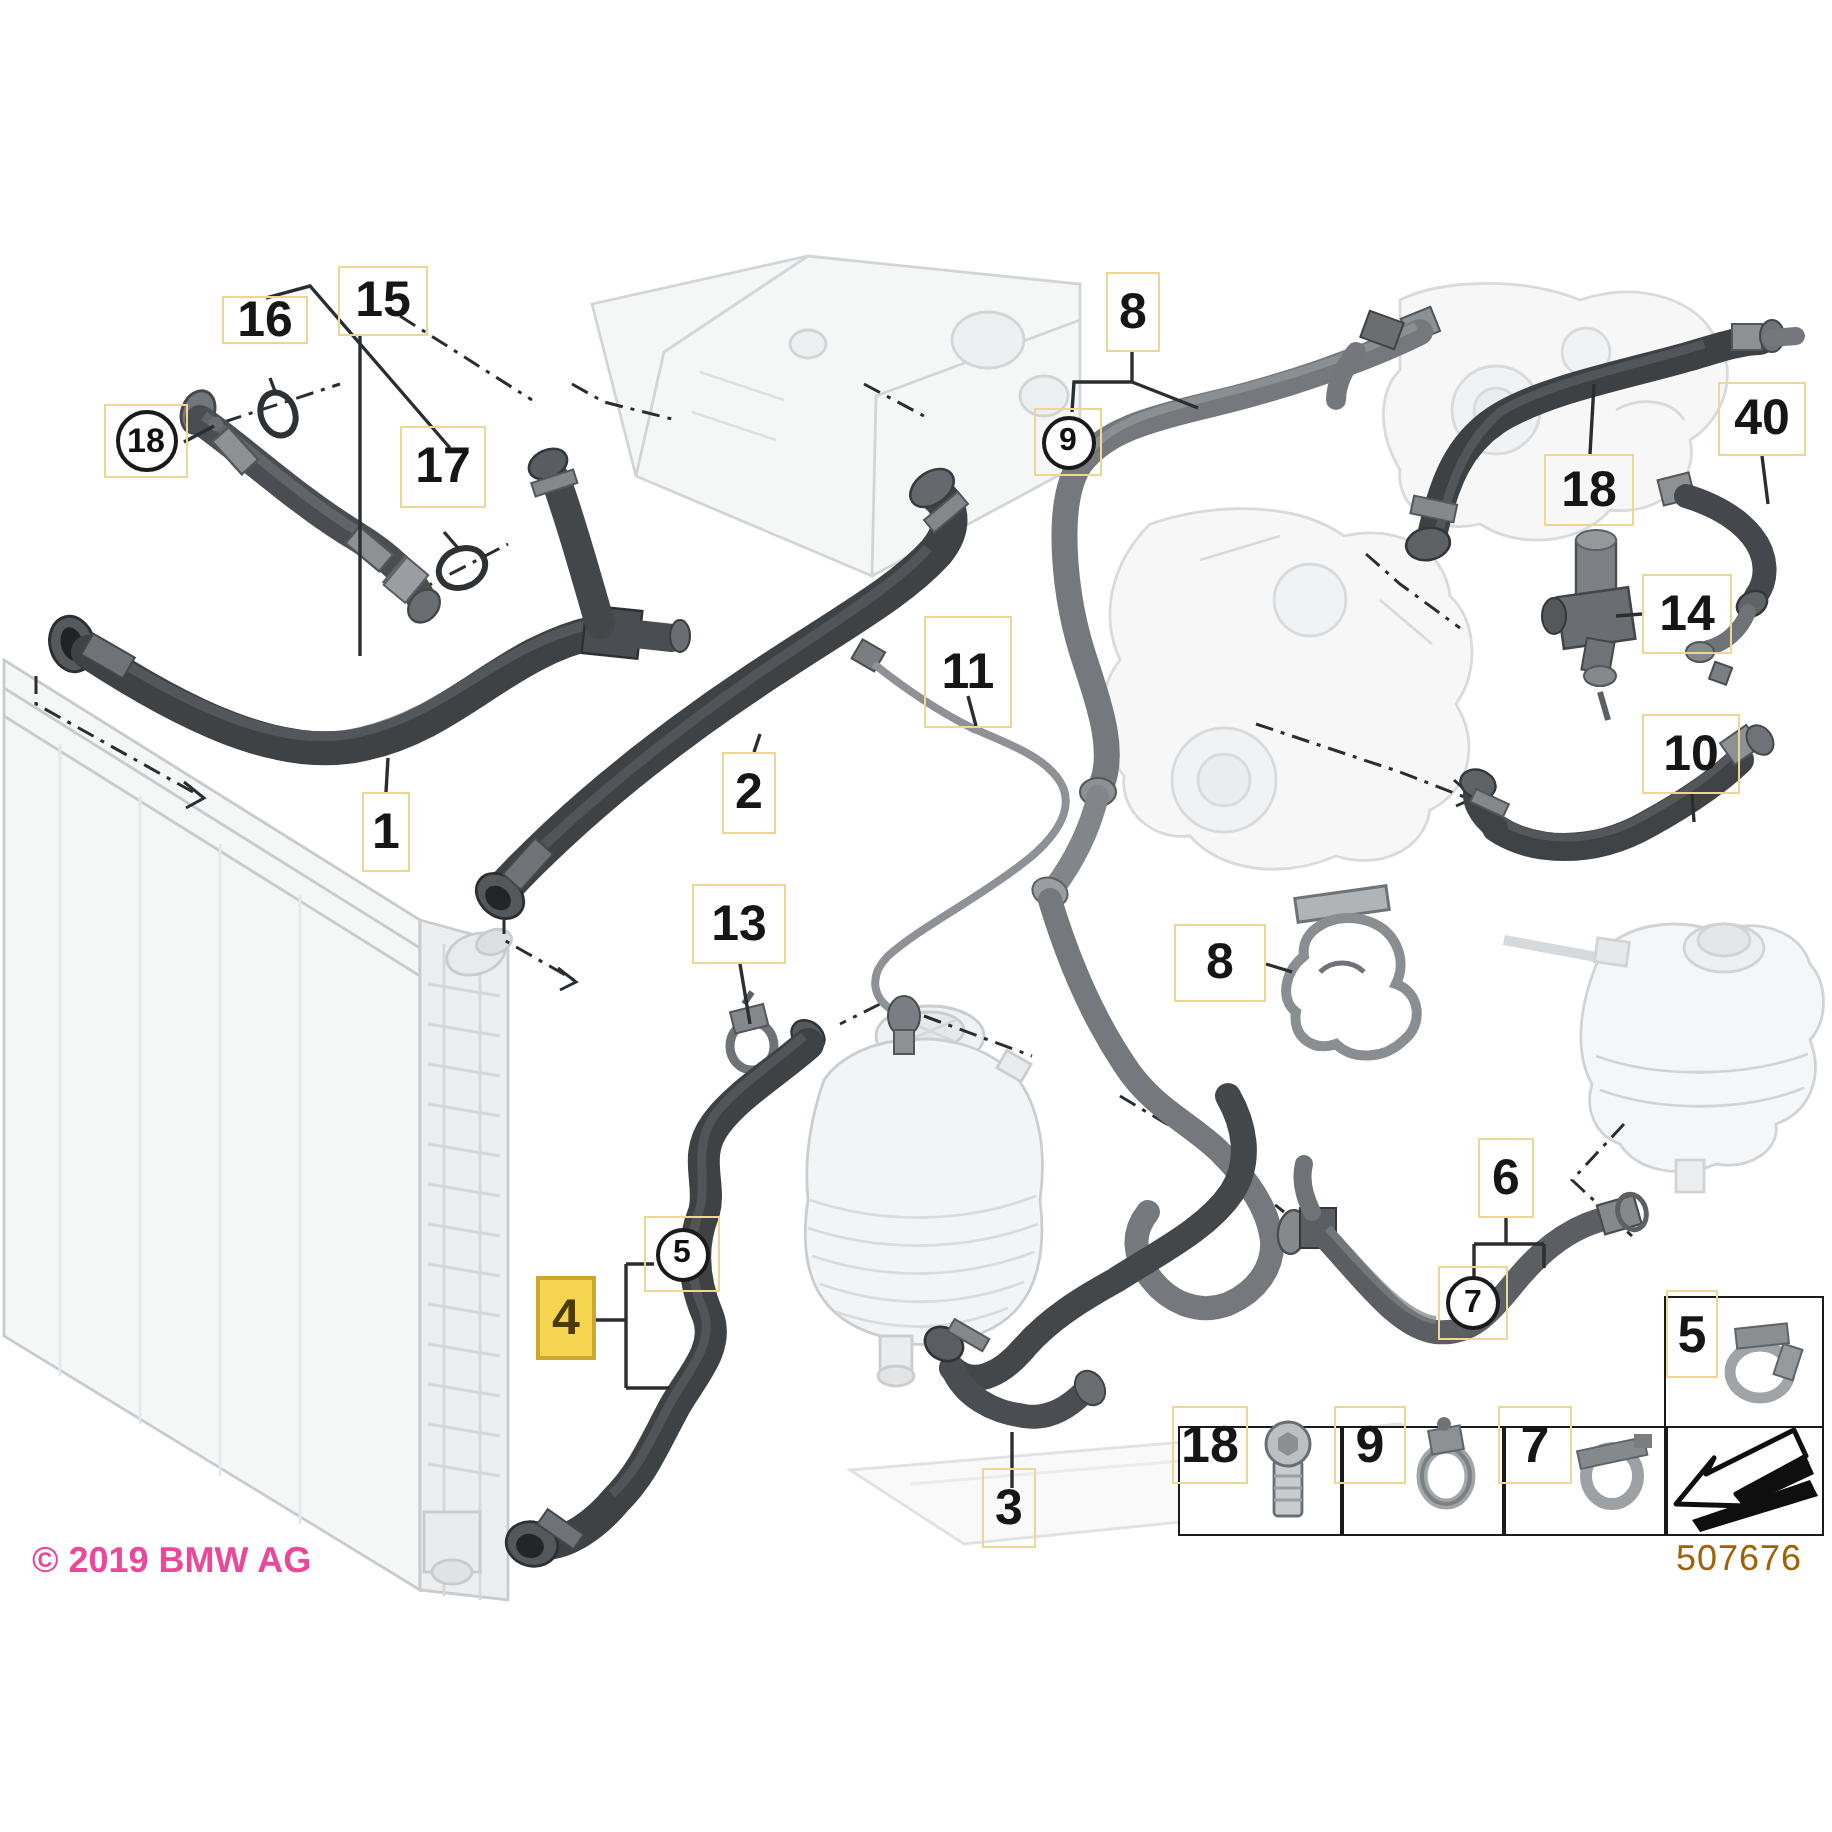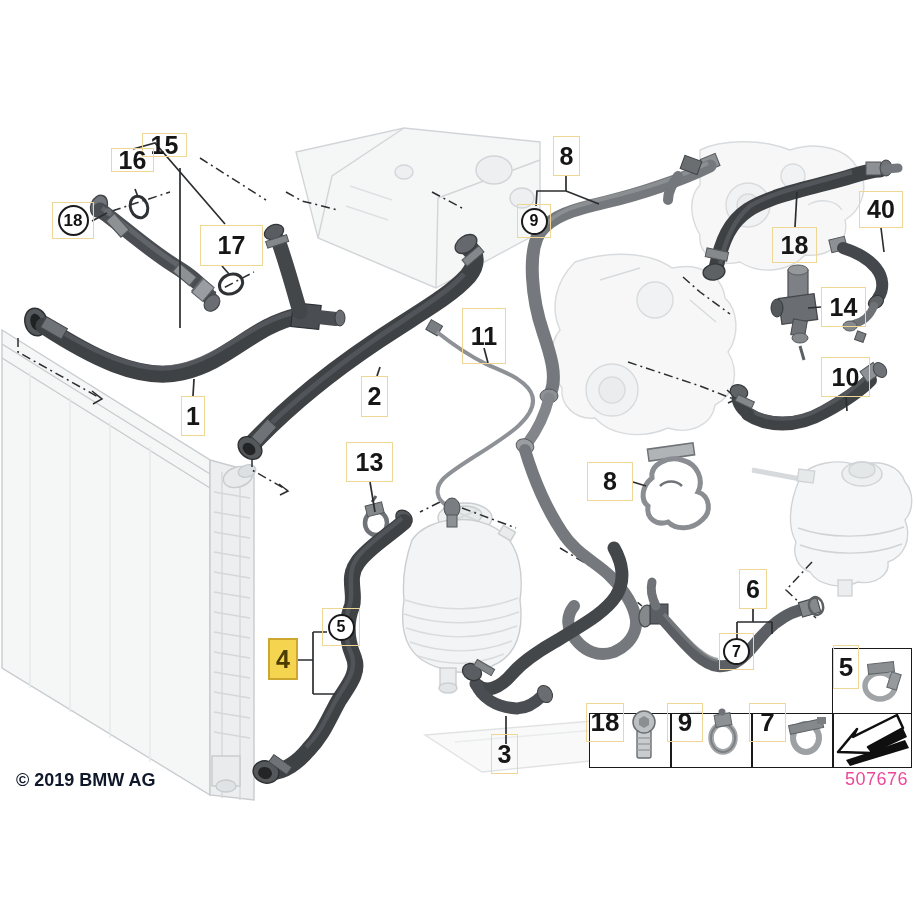--- a/index.html
+++ b/index.html
@@ -11,23 +11,23 @@
            font-weight:bold;font-size:25px;color:#161616;line-height:1;cursor:pointer;}
   .callout.hl{background:#f5d54f;border:2px solid #cda62f;color:#4a3b00;}
   .circ{width:27px;height:27px;border:2.4px solid #1a1a1a;border-radius:50%;background:#fff;
         display:flex;align-items:center;justify-content:center;font-size:16px;font-weight:bold;
         color:#111;box-sizing:border-box;}
   .legend{position:absolute;left:589px;top:648px;width:323px;height:120px;}
   .lg-cell{position:absolute;box-sizing:border-box;border:1.6px solid #1a1a1a;background:#fff;}
   .lg-num{position:absolute;display:flex;align-items:center;justify-content:center;
           box-sizing:border-box;border:1.4px solid #eed794;font-weight:bold;font-size:26px;
           color:#161616;background:transparent;cursor:pointer;}
-  .copyright{position:absolute;left:16px;top:770px;font-size:18px;font-weight:bold;color:#0f172a;}
-  .partnum{position:absolute;left:838px;top:769px;width:70px;text-align:right;
-           font-size:18px;color:#ec4899;letter-spacing:.5px;}
+  .copyright{position:absolute;left:16px;top:770px;font-size:18px;font-weight:bold;color:#ec4899;}
+  .partnum{position:absolute;left:838px;top:769px;width:70px;text-align:left;
+           font-size:18px;color:#a16207;letter-spacing:.5px;}
 </style>
 </head>
 <body>
 
 <div class="stage">
 
 <svg class="art" width="916" height="916" viewBox="0 0 916 916">
 
   <g stroke="#b6bbbf" stroke-width="1.4" fill="#eff1f2" opacity="0.75">
 
@@ -320,27 +320,27 @@
     </div>
 <div class="callout" style="left:587px;top:462px;width:46px;height:39px">
       <span>8</span>
     </div>
 <div class="callout" style="left:346px;top:442px;width:47px;height:40px">
       <span>13</span>
     </div>
 <div class="callout" style="left:821px;top:287px;width:45px;height:40px">
       <span>14</span>
     </div>
-<div class="callout" style="left:142px;top:133px;width:45px;height:24px">
+<div class="callout" style="left:169px;top:133px;width:45px;height:35px">
       <span>15</span>
     </div>
 <div class="callout" style="left:111px;top:148px;width:43px;height:24px">
       <span>16</span>
     </div>
-<div class="callout" style="left:200px;top:225px;width:63px;height:41px">
+<div class="callout" style="left:200px;top:213px;width:43px;height:41px">
       <span>17</span>
     </div>
 <div class="callout" style="left:52px;top:202px;width:42px;height:37px">
       <span class="circ" style="width:31px;height:31px;font-size:17px">
         <span>18</span>
       </span>
     </div>
 <div class="callout" style="left:772px;top:227px;width:45px;height:36px">
       <span>18</span>
     </div>

